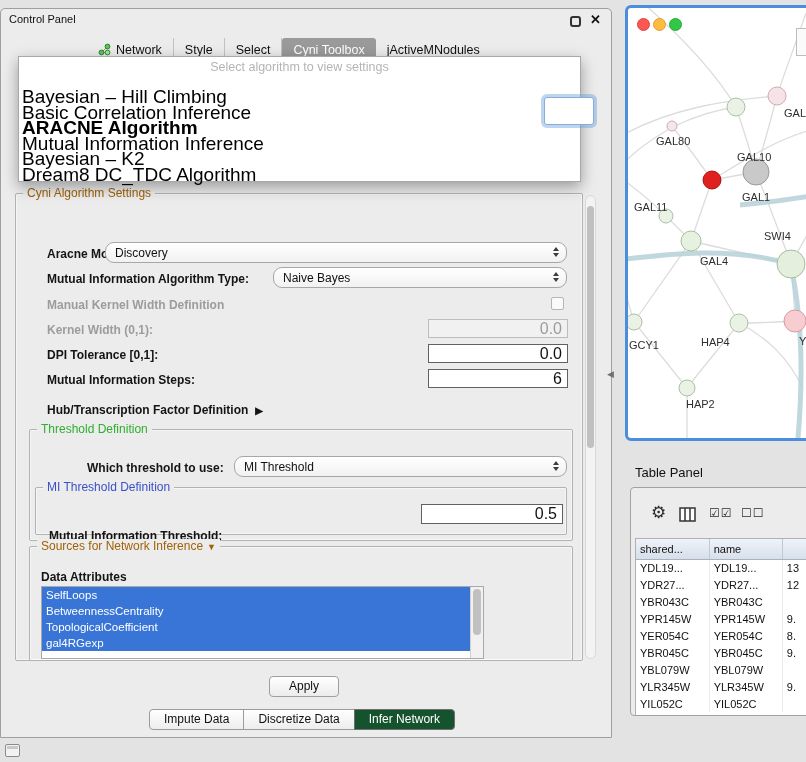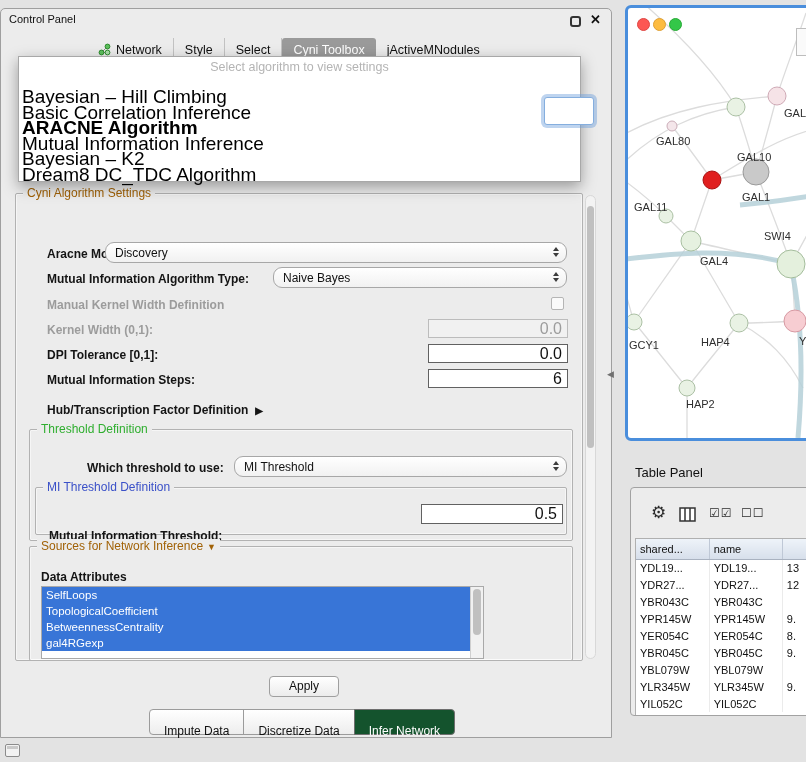--- a/index.html
+++ b/index.html
@@ -43,21 +43,21 @@
 #focus-field{position:absolute;left:543px;top:88px;width:50px;height:28px;background:#fff;border:1px solid #85aede;border-radius:3px;box-shadow:0 0 0 3px rgba(110,160,220,.45);z-index:50;}
 
 .hub-arrow{font-size:10px;margin-left:7px;}
 .src-arrow{font-size:9px;margin-left:4px;}
 #attr-list{position:absolute;left:40px;top:577px;width:443px;height:73px;background:#fff;border:1px solid #a9a9a9;overflow:hidden;}
 .attr{height:16px;line-height:16px;font-size:11.5px;color:#fff;background:#3875d7;padding-left:4px;margin-right:13px;white-space:nowrap;}
 #attr-sb{position:absolute;right:0;top:0;width:13px;height:100%;background:#f1f1f1;border-left:1px solid #cfcfcf;}
 #attr-sb .sb-thumb{left:2px;top:2px;width:8px;height:46px;}
 #apply-btn{position:absolute;left:268px;top:667px;width:70px;height:21px;background:linear-gradient(#fff,#ececec);border:1px solid #9f9f9f;border-radius:4px;font-size:12px;text-align:center;line-height:19px;color:#111;}
 #bottom-tabs{position:absolute;left:148px;top:700px;height:21px;display:flex;}
-.seg{height:21px;line-height:19px;padding:12px 14px;font-size:12px;color:#111;background:linear-gradient(#fff,#ededed);border:1px solid #9b9b9b;margin-left:-1px;white-space:nowrap;}
+.seg{height:21px;line-height:19px;padding:0 14px;font-size:12px;color:#111;background:linear-gradient(#fff,#ededed);border:1px solid #9b9b9b;margin-left:-1px;white-space:nowrap;}
 .seg:first-child{border-radius:4px 0 0 4px;margin-left:0;}
 .seg:last-child{border-radius:0 4px 4px 0;}
 .seg.sel{background:#14532d;color:#fff;border-color:#6e6e6e;}
 
 
 #net-window{position:absolute;left:625px;top:5px;width:188px;height:436px;background:#fff;border:3px solid #4a8edc;border-radius:6px;overflow:hidden;}
 .tl{position:absolute;width:13px;height:13px;border-radius:50%;top:10px;}
 #net-svg{position:absolute;left:0;top:0;}
 #net-scrollbox{position:absolute;right:0;top:20px;width:14px;height:28px;background:#fafafa;border:1px solid #bdbdbd;}
 
@@ -164,22 +164,22 @@
 
     <div class="group" style="left:28px;top:537px;width:544px;height:115px;">
       <span class="gtitle"><span>Sources for Network Inference</span><span class="src-arrow">▼</span></span>
     </div>
     <span class="lbl" style="left:40px;top:561px;">Data Attributes</span>
     <div id="attr-list">
       <div id="attr-sb">
           <div class="sb-thumb"></div>
         </div>
     <div class="attr">SelfLoops</div>
+        <div class="attr">BetweennessCentrality</div>
         <div class="attr">TopologicalCoefficient</div>
-        <div class="attr">BetweennessCentrality</div>
         <div class="attr">gal4RGexp</div>
       </div>
 
     <div id="apply-btn">Apply</div>
     <div id="bottom-tabs">
         <div class="seg">Impute Data</div>
         <div class="seg">Discretize Data</div>
         <div class="seg sel">Infer Network</div>
       </div>
 

